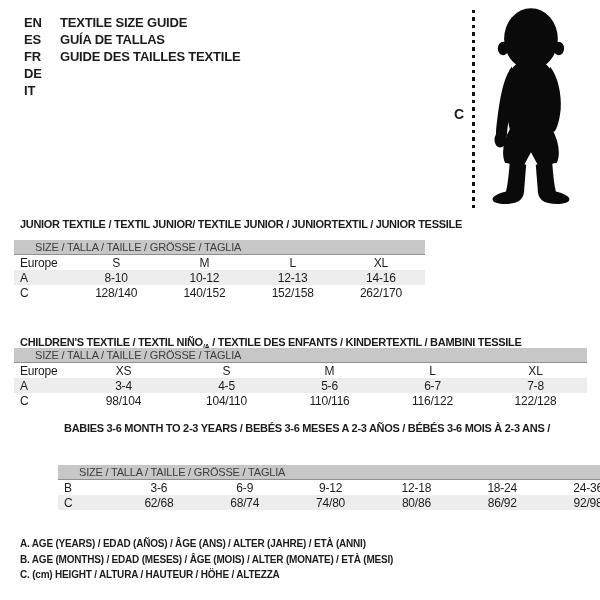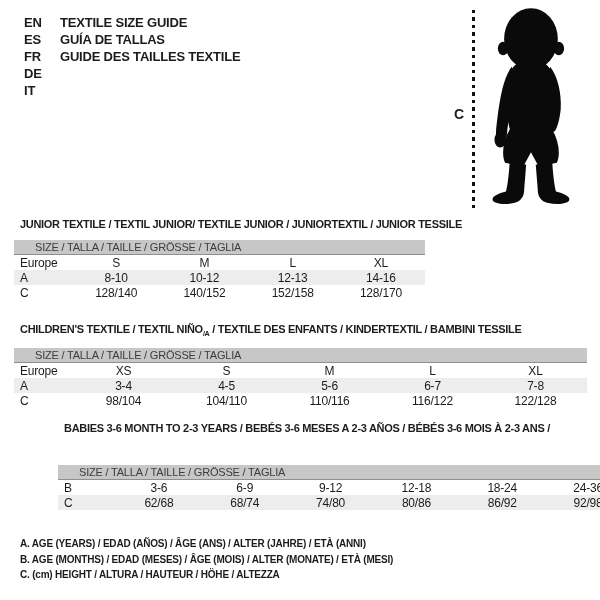--- a/index.html
+++ b/index.html
@@ -93,26 +93,26 @@
     <span class="tcell">8-10</span>
     <span class="tcell">10-12</span>
     <span class="tcell">12-13</span>
     <span class="tcell">14-16</span>
   </div>
   <div class="trow" style="top:67px;">
     <span class="tlabel">C</span>
     <span class="tcell">128/140</span>
     <span class="tcell">140/152</span>
     <span class="tcell">152/158</span>
-    <span class="tcell">128/170</span>
+    <span class="tcell">262/170</span>
   </div>
 </div>
 
 <div class="tbl" style="top:320px; width:573px; height:88px;">
-  <div class="tbl-title" style="top:3px;">
+  <div class="tbl-title" style="top:16px;">
     <span>CHILDREN'S TEXTILE / TEXTIL NIÑO</span><span class="sub">/A</span><span> / TEXTILE DES ENFANTS / KINDERTEXTIL / BAMBINI TESSILE</span>
   </div>
   <div class="band" style="top:28px;">SIZE / TALLA / TAILLE / GRÖSSE / TAGLIA</div>
   <div class="trow" style="top:43px;">
     <span class="tlabel">Europe</span>
     <span class="tcell">XS</span>
     <span class="tcell">S</span>
     <span class="tcell">M</span>
     <span class="tcell">L</span>
     <span class="tcell">XL</span>

